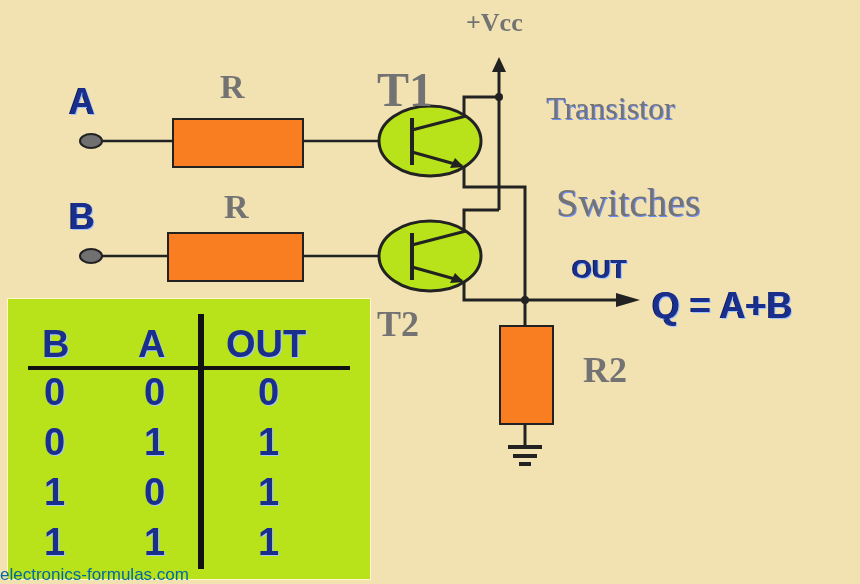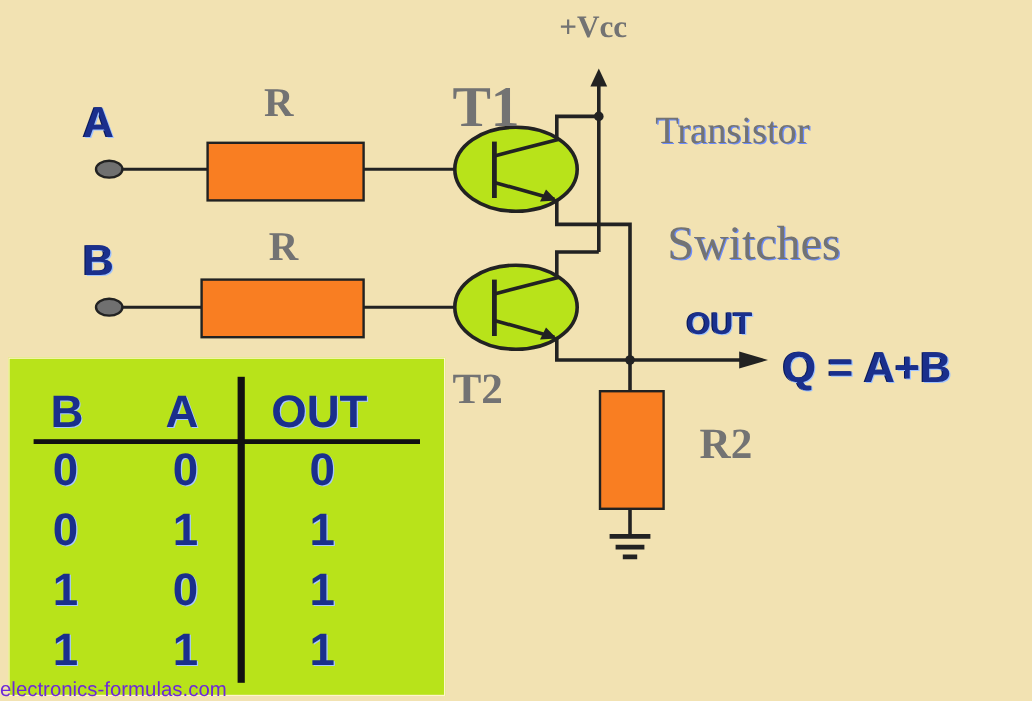--- a/index.html
+++ b/index.html
@@ -3,21 +3,21 @@
 <meta charset="utf-8">
 <style>
   html, body { margin: 0; padding: 0; }
   body { width: 860px; height: 584px; background: #f2e2b2; position: relative; overflow: hidden; font-family: "Liberation Sans", sans-serif; }
   svg.schematic { position: absolute; left: 0; top: 0; }
   .lbl { position: absolute; font-weight: bold; white-space: nowrap; line-height: 1; }
   .blue { color: #1a2f8c; text-shadow: 1px 1px 0 #9fc3ff, -1px 0 0 #0a1a5a; }
   .black { color: #737373; font-family: Liberation Serif, serif; }
   .tt { position: absolute; left: 7px; top: 298px; width: 362px; height: 280px; background: #b8e31a; border: 1px solid #fff6cc; }
   .tt .cell { position: absolute; font-weight: bold; font-size: 38px; color: #1a2f8c; text-shadow: 1px 1px 0 #a6c8ff; line-height: 1; }
-  .footer { position: absolute; left: 0; top: 566px; font-size: 17px; color: #6d28d9; line-height: 1; }
+  .footer { position: absolute; left: 0; top: 566px; font-size: 17px; color: #0369a1; line-height: 1; }
 </style>
 </head>
 <body>
 
 <svg class="schematic" width="860" height="584" viewBox="0 0 860 584">
 
   <ellipse cx="91" cy="141" rx="11" ry="7" fill="#707070" stroke="#222" stroke-width="2"></ellipse>
   <line x1="102" y1="141" x2="173" y2="141" stroke="#222" stroke-width="2.5"></line>
   <rect x="173" y="119" width="130" height="48" fill="#f97e22" stroke="#222" stroke-width="2"></rect>
   <line x1="303" y1="141" x2="412" y2="141" stroke="#222" stroke-width="2.5"></line>

